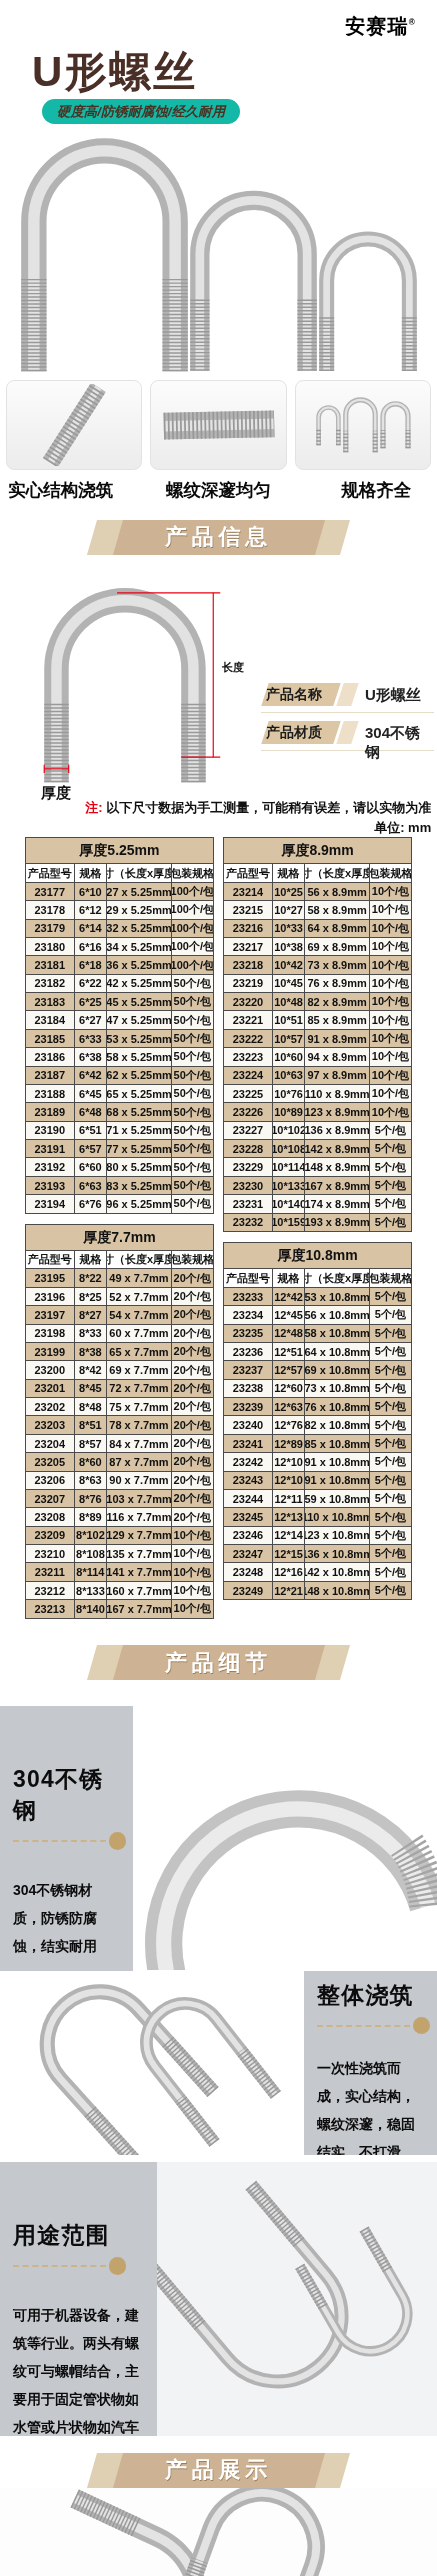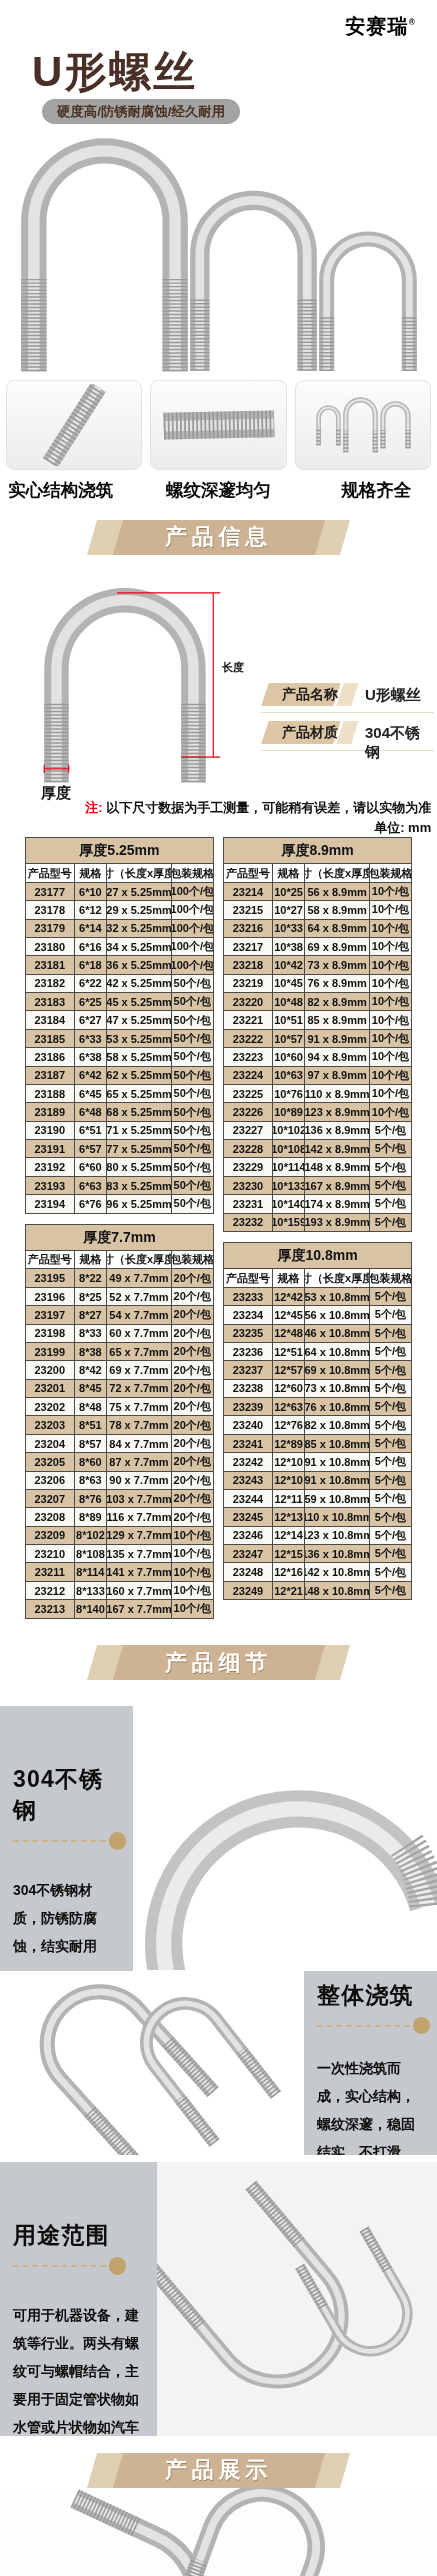--- a/index.html
+++ b/index.html
@@ -4,21 +4,21 @@
 <style>
   html,body{margin:0;padding:0;}
   body{width:437px;background:#fff;color:#111;font-family:"Liberation Sans","DejaVu Sans",sans-serif;}
   .page{position:relative;width:437px;height:2576px;overflow:hidden;background:#fff;}
 
   
   .hdr{position:relative;height:131px;}
   .logo{position:absolute;top:13px;right:21px;font-size:20px;font-weight:900;letter-spacing:1.2px;color:#000;}
   .logo sup{font-size:8.2px;font-weight:700;}
   .title{position:absolute;left:32px;top:44px;font-size:42px;font-weight:900;color:#4a2f27;letter-spacing:2.3px;}
-  .pill{position:absolute;left:42px;top:99px;background:#a3a3a3;color:#4a3223;font-size:13.4px;font-weight:700;padding:3.5px 15px;border-radius:15px;}
+  .pill{position:absolute;left:42px;top:99px;background:#14b8a6;color:#4a3223;font-size:13.4px;font-weight:700;padding:3.5px 15px;border-radius:15px;font-style:italic;}
 
   
   .hero{display:flex;align-items:flex-end;justify-content:space-between;padding:0 20.4px;height:242px;}
   .ubolt{display:inline-block;line-height:0;}
   .cards{display:flex;gap:8.2px;padding:7px 5.8px 0;height:90px;}
   .card{flex:1;background:linear-gradient(180deg,#fcfcfc,#ececec);border:0.6px solid #e2e2e2;border-radius:8.2px;display:flex;align-items:center;justify-content:center;overflow:hidden;}
   .card-labels{display:flex;padding:7.6px 5.8px 0;height:26px;gap:48px;}
   .card-labels div{flex:1;text-align:center;font-size:17.5px;font-weight:800;color:#0a0a0a;}
 
   
@@ -31,21 +31,21 @@
 
   
   .diag{position:relative;height:271px;margin-top:5.8px;}
   .diag-img{position:absolute;left:14.6px;top:26px;line-height:0;}
   .lbl-len{position:absolute;left:222px;top:99px;font-size:11px;font-weight:800;}
   .lbl-thk{position:absolute;left:41px;top:223px;font-size:15px;font-weight:800;}
   .info-rows{position:absolute;left:261px;right:3.5px;top:122px;}
   .info-row{position:relative;height:29px;margin-bottom:8.2px;border-bottom:1.2px solid #e6ddc9;}
   .info-tag{position:absolute;left:3.5px;top:0;width:72px;height:23px;background:#dcc6a4;transform:skewX(-18deg);}
   .info-tag-echo{position:absolute;left:79px;top:0;width:15px;height:23px;background:#eee0c8;transform:skewX(-18deg);}
-  .info-tag-txt{position:absolute;left:21px;top:2.9px;font-size:14px;font-weight:800;color:#1c1c1c;}
+  .info-tag-txt{position:absolute;left:5px;top:2.9px;font-size:14px;font-weight:800;color:#1c1c1c;}
   .info-val{position:absolute;left:104px;top:2.9px;font-size:15px;font-weight:700;color:#222;}
   .note{position:absolute;right:5.8px;top:238px;font-size:13px;font-weight:700;white-space:nowrap;}
   .note .red{color:#e60012;}
   .unit{position:absolute;right:5.8px;top:258px;font-size:13px;font-weight:700;}
 
   
   .tables{display:flex;gap:9.3px;padding:0 25px;margin-top:5.8px;}
   .t-col{flex:1;min-width:0;}
   .spec-table{border:1.2px solid #4a4a4a;margin-bottom:10.5px;background:#faf8f3;}
   .t-band{background:#d8c3a4;font-size:14px;font-weight:800;text-align:center;padding:3.5px 0;border-bottom:0.6px solid #4a4a4a;color:#111;}
@@ -591,21 +591,21 @@
           </div>
           <div class="t-row even">
             <div class="t-cell">23234</div>
             <div class="t-cell">12*45</div>
             <div class="t-cell">56 x 10.8mm</div>
             <div class="t-cell">5个/包</div>
           </div>
           <div class="t-row odd">
             <div class="t-cell">23235</div>
             <div class="t-cell">12*48</div>
-            <div class="t-cell">46 x 10.8mm</div>
+            <div class="t-cell">58 x 10.8mm</div>
             <div class="t-cell">5个/包</div>
           </div>
           <div class="t-row even">
             <div class="t-cell">23236</div>
             <div class="t-cell">12*51</div>
             <div class="t-cell">64 x 10.8mm</div>
             <div class="t-cell">5个/包</div>
           </div>
           <div class="t-row odd">
             <div class="t-cell">23237</div>

